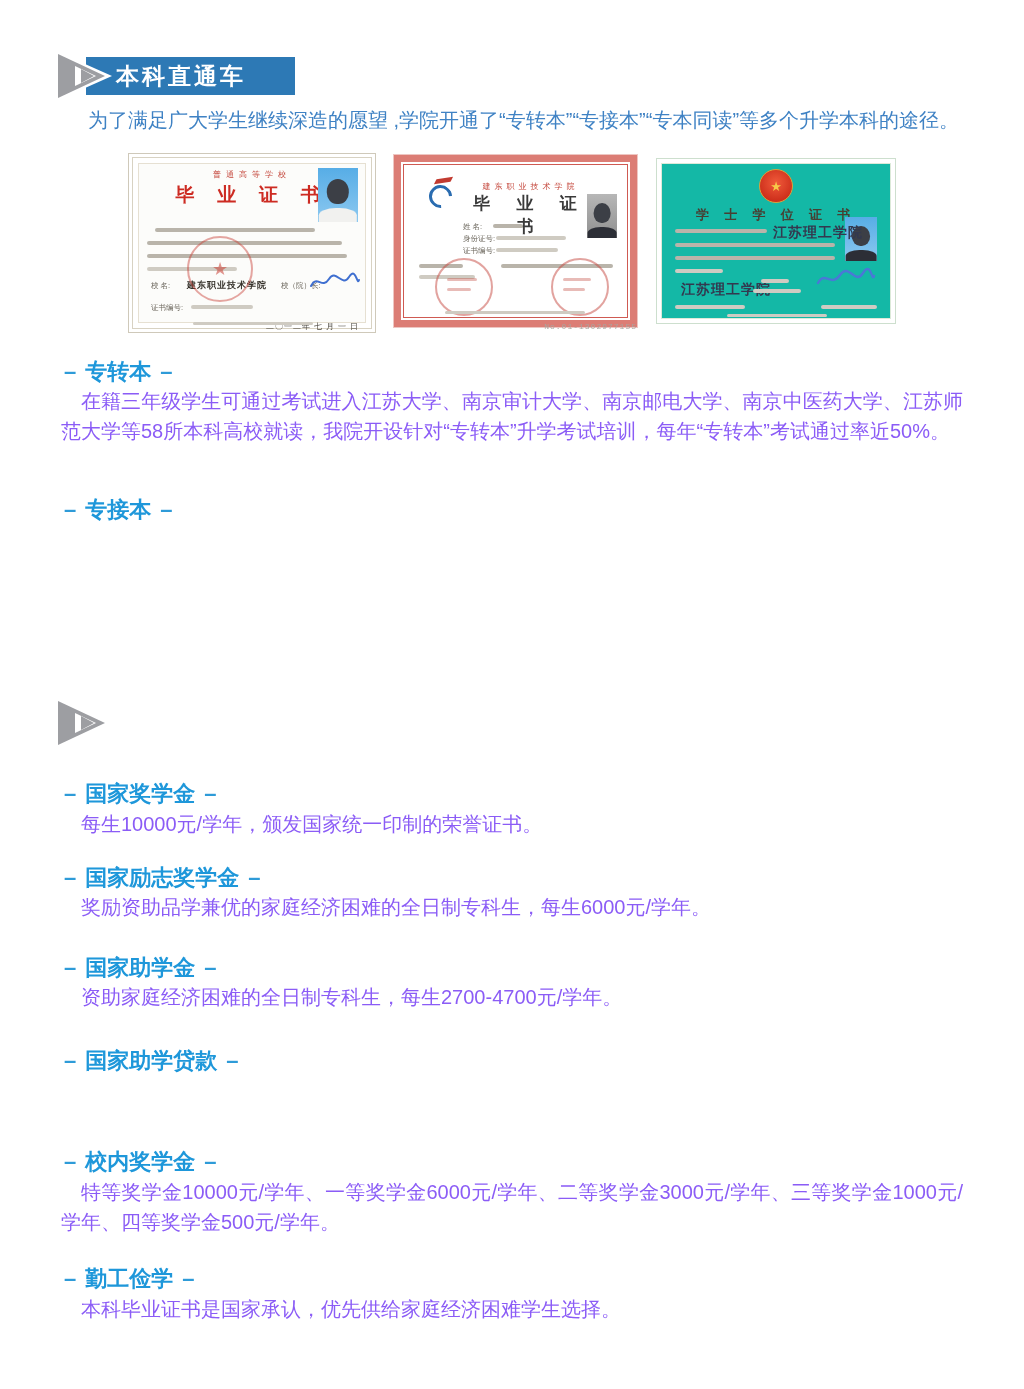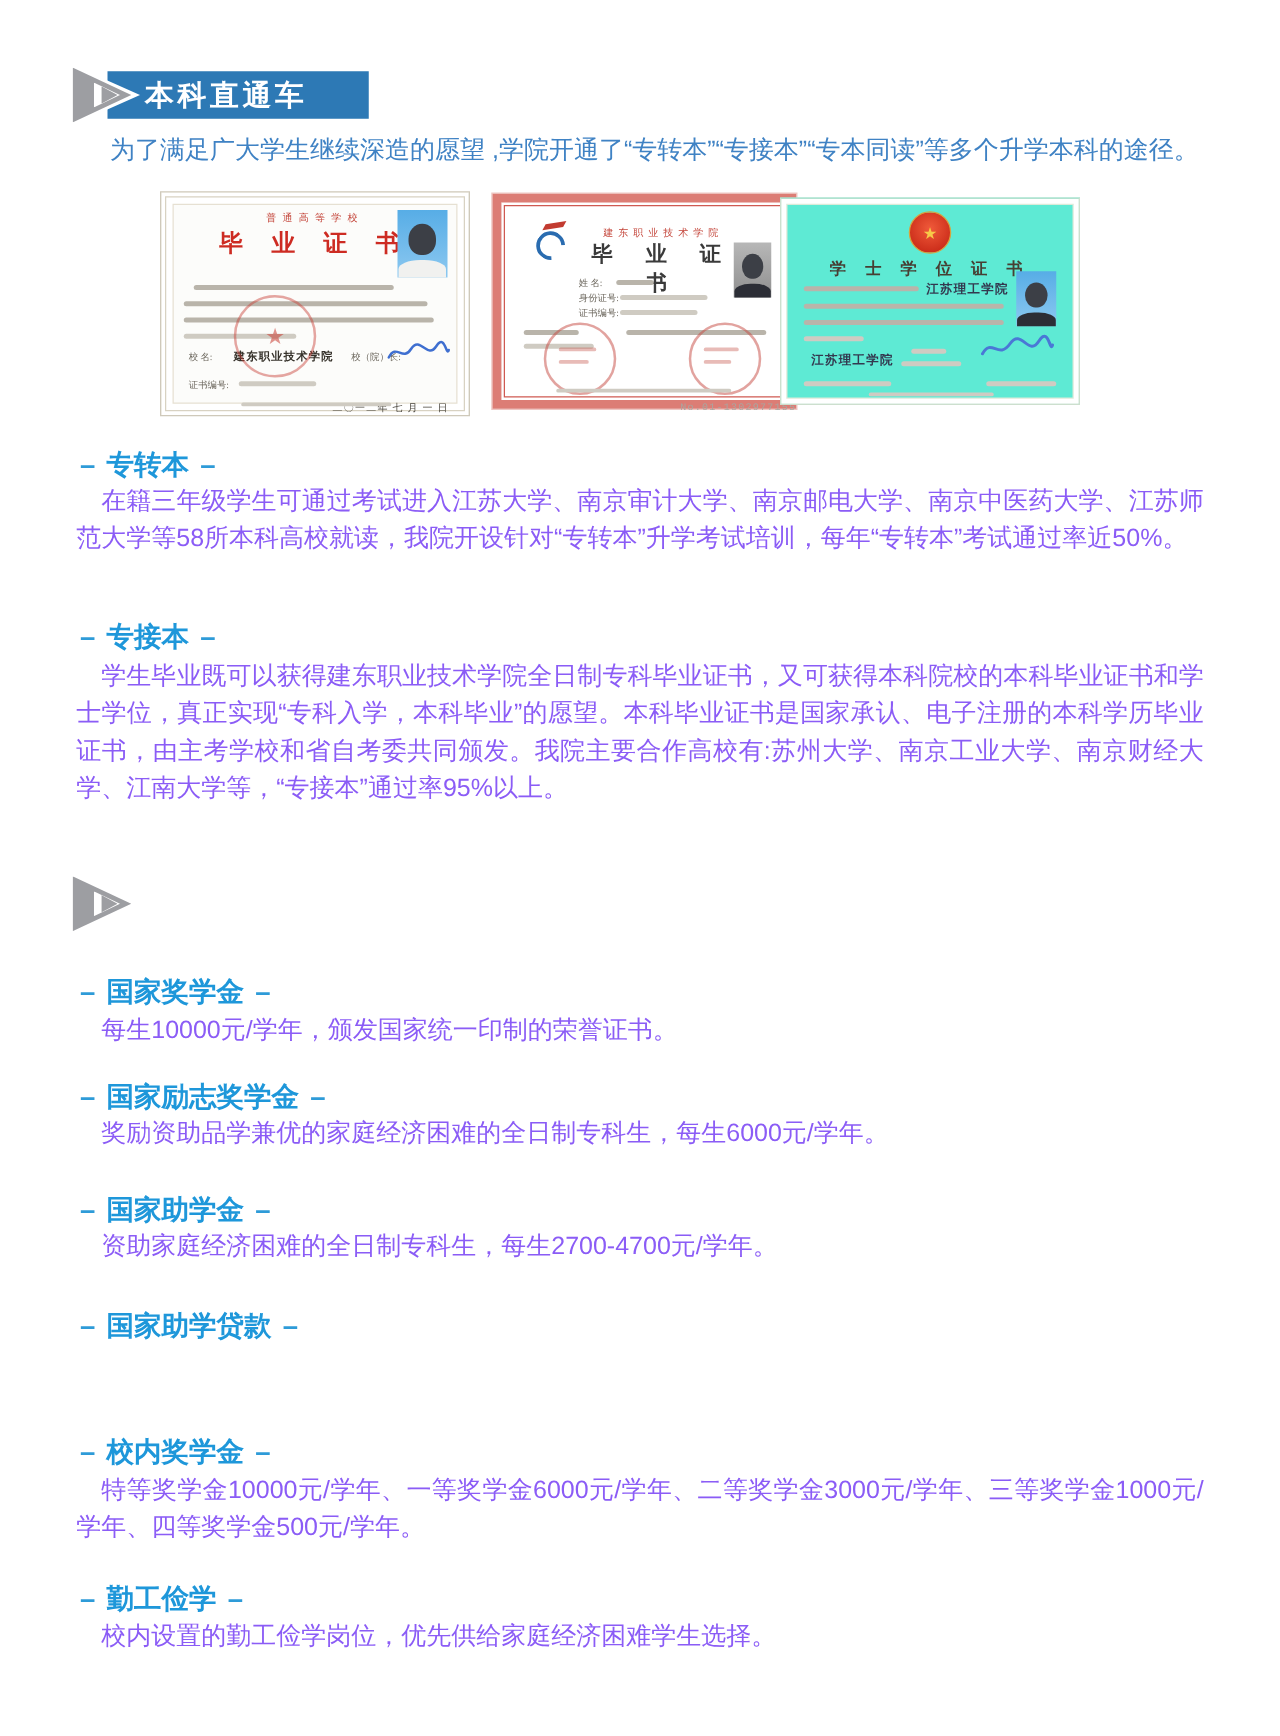--- a/index.html
+++ b/index.html
@@ -30,21 +30,21 @@
           color:#8b5cf6;text-align:justify;text-indent:1em;}
 
   
   .cert{position:absolute;box-sizing:border-box;}
   .c1{left:128px;top:153px;width:248px;height:180px;background:#fcfcfa;
       border:1px solid #cfc9ba;
       box-shadow:inset 0 0 0 3px #fff,inset 0 0 0 4px #d8d2c2,inset 0 0 0 9px #fff,inset 0 0 0 10px #e6e0d2;}
   .c2{left:394px;top:155px;width:243px;height:172px;background:#fff;
       border:7px solid #dc7d75;
       box-shadow:inset 0 0 0 2px #fff,inset 0 0 0 3px #cf5a52,0 0 0 1px #eec6c2;}
-  .c3{left:624px;top:158px;width:240px;height:166px;background:#5eead4;
+  .c3{left:656px;top:158px;width:240px;height:166px;background:#14b8a6;
       border:1px solid #cddfce;
       box-shadow:inset 0 0 0 4px #fff,inset 0 0 0 5px #dcead9;}
   .cserif{font-family:"Liberation Serif",serif;}
   .cc{position:absolute;left:0;right:0;text-align:center;}
   .c1-issuer{top:15px;font-size:8px;letter-spacing:5px;color:#c4453a;}
   .c1-title{top:28px;font-size:19px;font-weight:bold;letter-spacing:9px;color:#cd2b22;}
   .c2-issuer{top:19px;left:70px;right:40px;font-size:8px;letter-spacing:4px;color:#c4453a;}
   .c2-title{top:30px;left:60px;right:30px;font-size:17px;font-weight:bold;letter-spacing:11px;color:#3a3a3a;}
   .c3-title{top:47px;font-size:13px;font-weight:bold;letter-spacing:6px;color:#473f33;}
 
@@ -73,21 +73,21 @@
   .sig{position:absolute;}
   .c2-logo{position:absolute;left:28px;top:16px;width:26px;height:30px;}
   .c2-logo .flag{position:absolute;left:7px;top:0;width:15px;height:5px;background:#c23b30;
                  transform:skewX(-35deg) rotate(-10deg);}
   .c2-logo .swirl{position:absolute;left:0;top:7px;width:17px;height:17px;border:3px solid #2a6cb0;
                   border-radius:50%;border-right-color:transparent;transform:rotate(42deg);}
   .emblem{position:absolute;left:50%;top:10px;transform:translateX(-50%);width:32px;height:32px;
           border-radius:50%;background:radial-gradient(circle at 50% 40%,#f05a3a,#c01f10);
           border:1px solid #d8a23c;display:flex;align-items:center;justify-content:center;}
   .emblem::after{content:"★";color:#f7c948;font-size:13px;}
-  .school3{position:absolute;font-size:10px;font-weight:bold;color:#33394f;
+  .school3{position:absolute;font-size:14px;font-weight:bold;color:#33394f;
            font-family:"Liberation Serif",serif;letter-spacing:1px;}
   .serial2{position:absolute;left:394px;top:322px;width:243px;text-align:right;margin:0;
            font-size:8px;letter-spacing:1px;color:#a9a6a0;font-family:"Liberation Mono",monospace;}
 </style>
 </head>
 <body>
 
 <div class="page">
 
   <div class="sec-banner" style="top:52px">
@@ -186,21 +186,20 @@
     <span>专转本</span>
     <span class="dash">–</span>
   </h3>
   <p class="body-p" style="top:386px">在籍三年级学生可通过考试进入江苏大学、南京审计大学、南京邮电大学、南京中医药大学、江苏师范大学等58所本科高校就读，我院开设针对“专转本”升学考试培训，每年“专转本”考试通过率近50%。</p>
 
   <h3 class="sub-h" style="top:497px">
     <span class="dash">–</span>
     <span>专接本</span>
     <span class="dash">–</span>
   </h3>
-  <p class="body-p" style="top:526px">学生毕业既可以获得建东职业技术学院全日制专科毕业证书，又可获得本科院校的本科毕业证书和学士学位，真正实现“专科入学，本科毕业”的愿望。本科毕业证书是国家承认、电子注册的本科学历毕业证书，由主考学校和省自考委共同颁发。我院主要合作高校有:苏州大学、南京工业大学、南京财经大学、江南大学等，“专接本”通过率95%以上。</p>
 
   <div class="sec-banner" style="top:699px">
     <span class="sb-white"></span>
     <span class="sb-gray"></span>
     <span class="sb-notch"></span>
     <span class="sb-tip"></span>
   </div>
 
   <h3 class="sub-h" style="top:781px">
     <span class="dash">–</span>
@@ -234,15 +233,15 @@
     <span>校内奖学金</span>
     <span class="dash">–</span>
   </h3>
   <p class="body-p" style="top:1177px">特等奖学金10000元/学年、一等奖学金6000元/学年、二等奖学金3000元/学年、三等奖学金1000元/学年、四等奖学金500元/学年。</p>
 
   <h3 class="sub-h" style="top:1266px">
     <span class="dash">–</span>
     <span>勤工俭学</span>
     <span class="dash">–</span>
   </h3>
-  <p class="body-p" style="top:1294px">校内设置的勤工俭学岗位，优先供给家庭经济困难学生选择。</p>
+  <p class="body-p" style="top:1294px">本科毕业证书是国家承认，优先供给家庭经济困难学生选择。</p>
 
 </div>
 
 </body></html>

